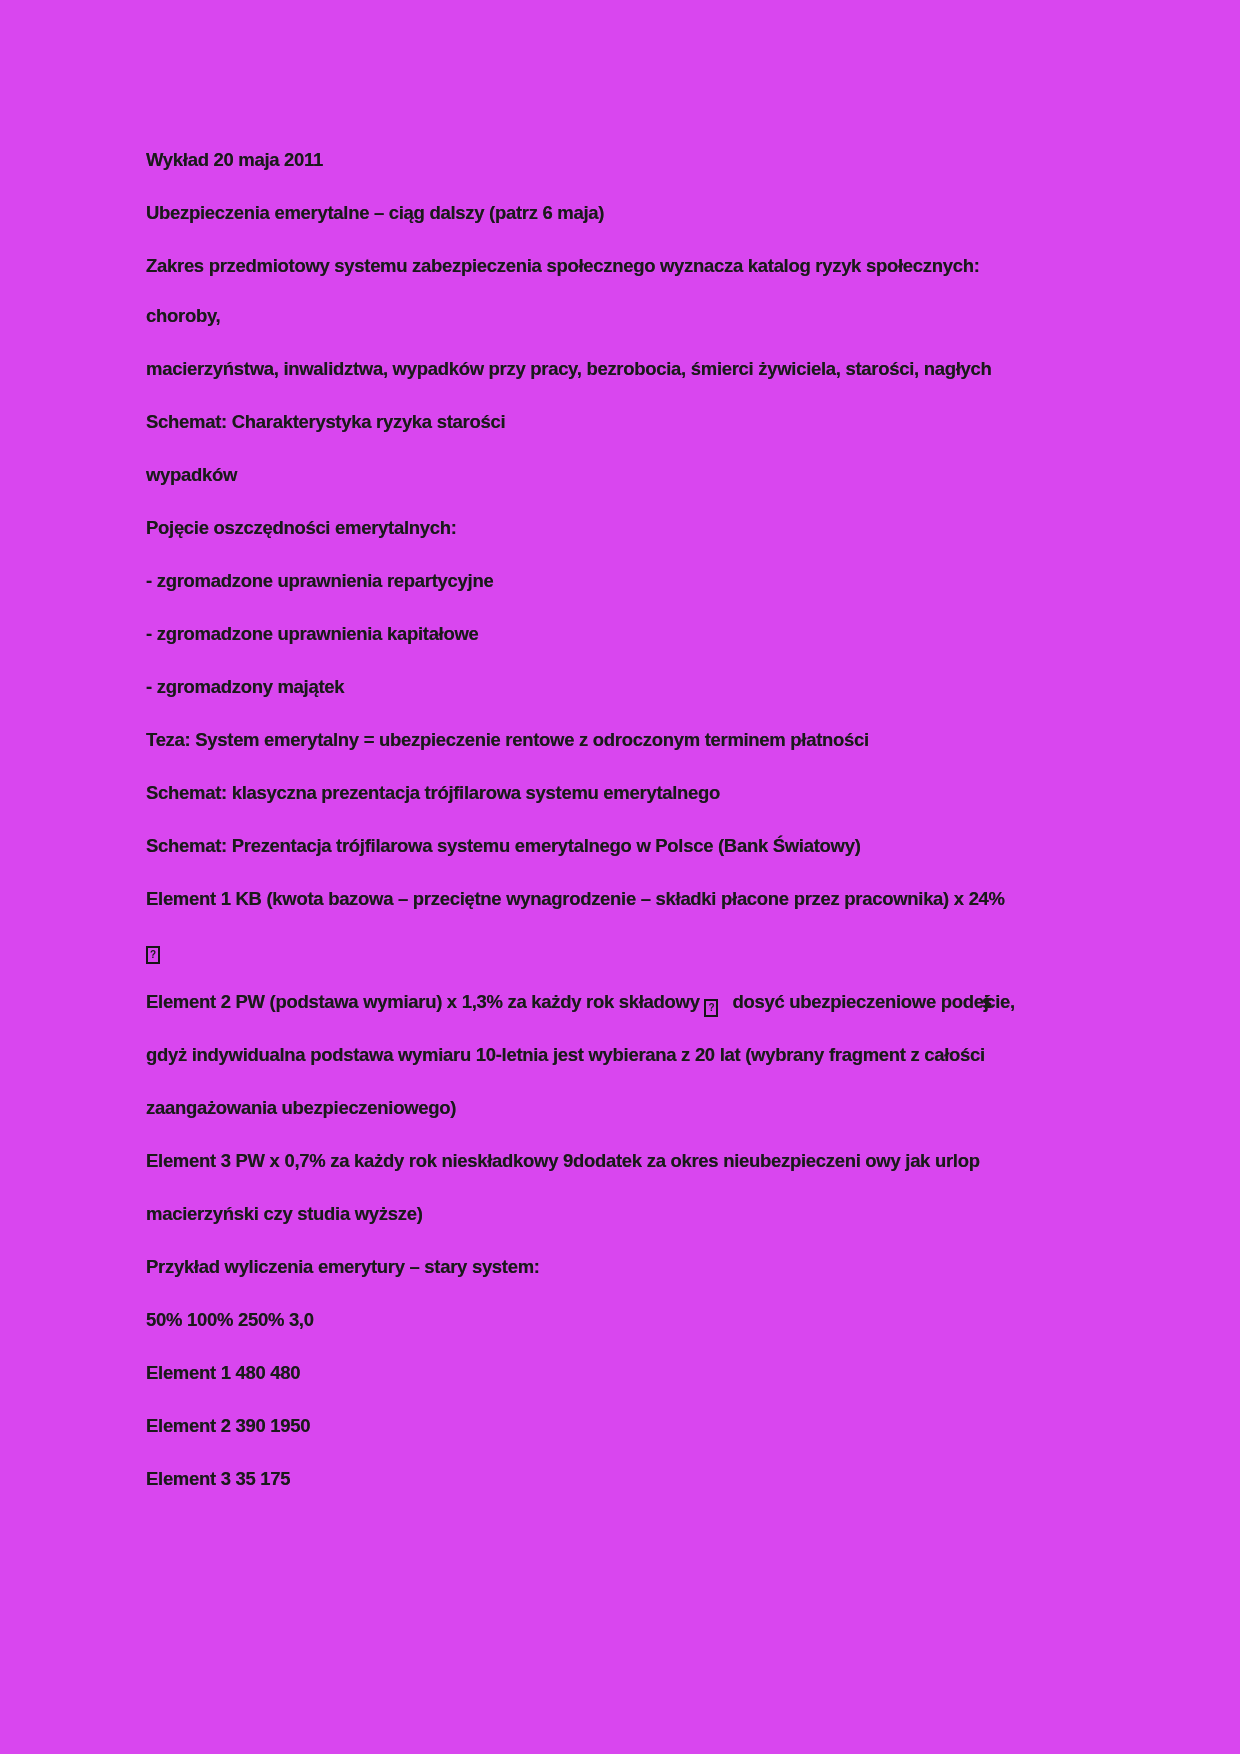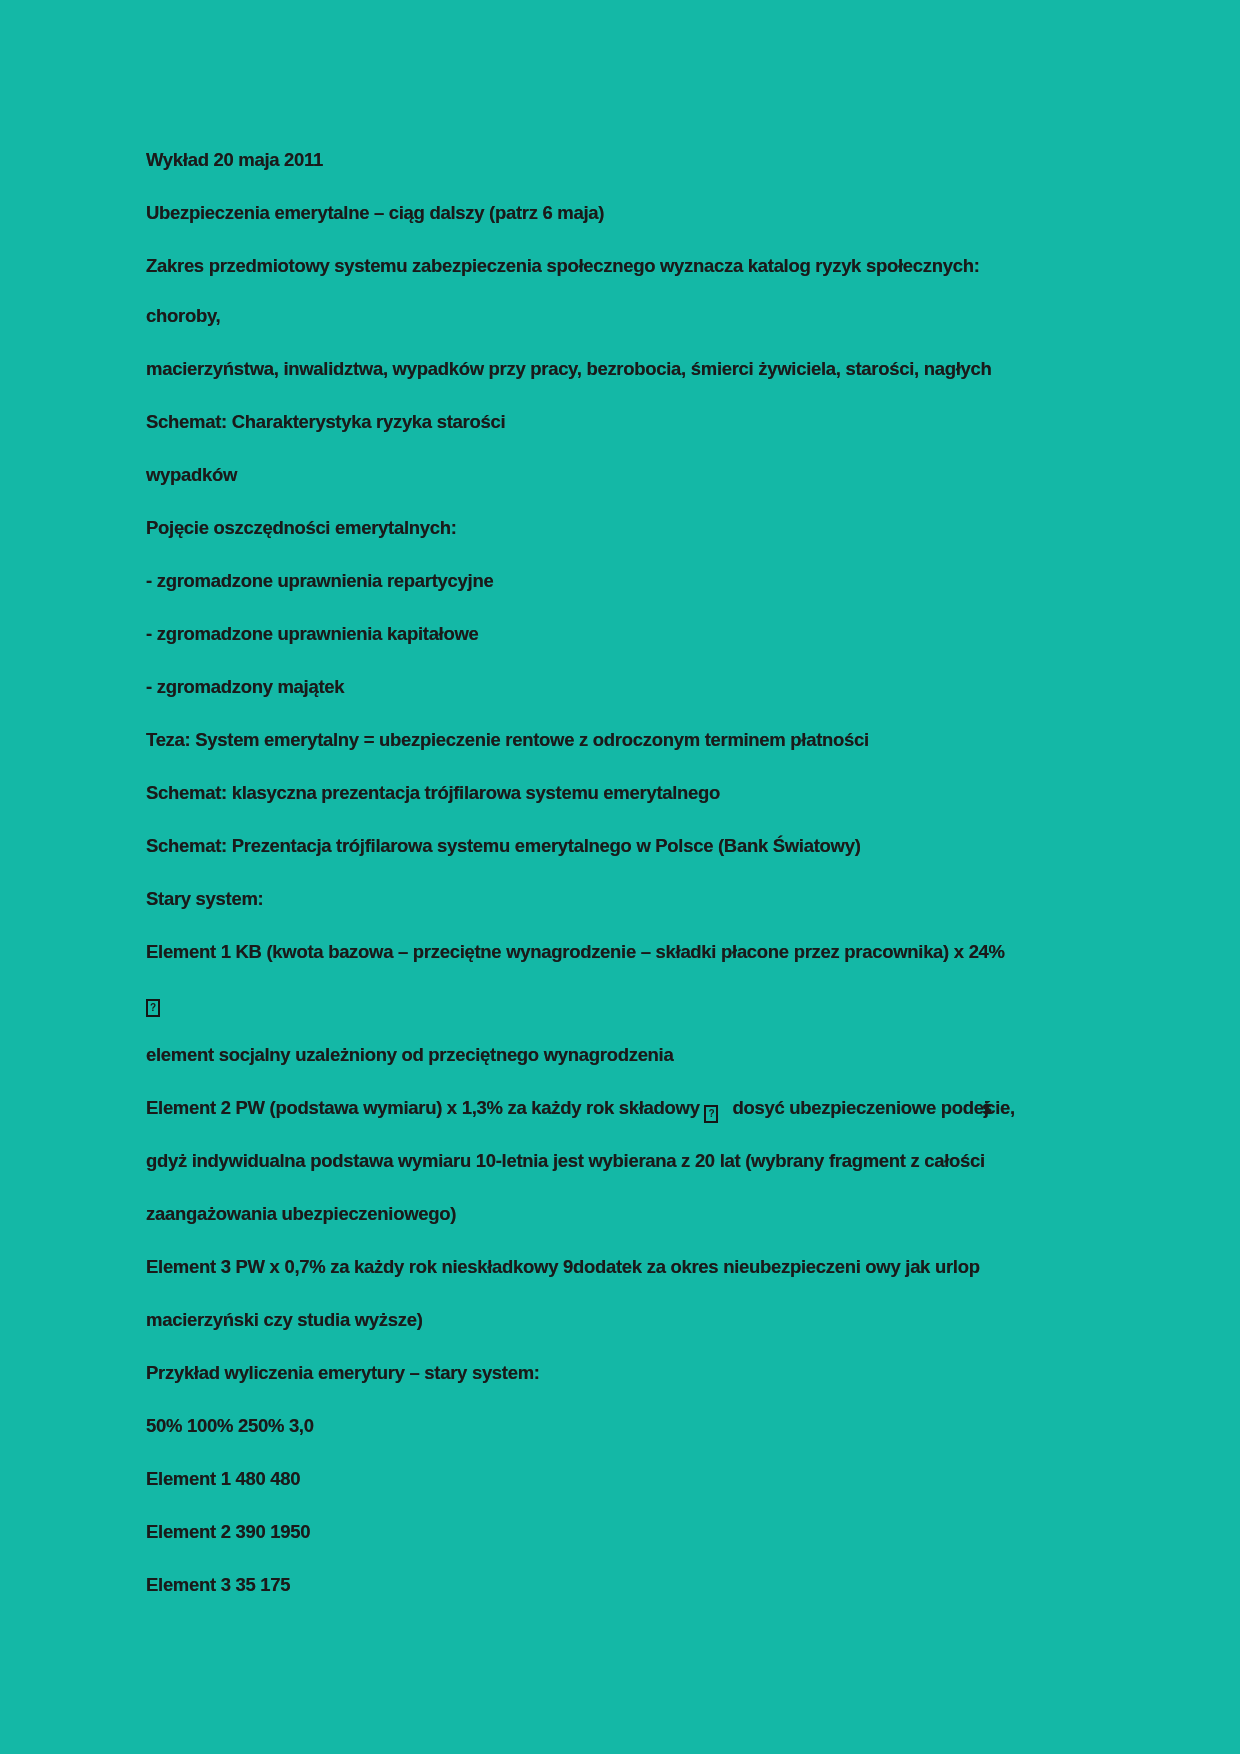--- a/index.html
+++ b/index.html
@@ -4,21 +4,21 @@
 <style>
   html, body {
     margin: 0;
     padding: 0;
     background: #fdfdfd;
   }
   .page {
     position: relative;
     width: 1240px;
     height: 1754px;
-    background: #14b8a6;
+    background: #d946ef;
     overflow: hidden;
   }
   .content {
     position: absolute;
     left: 146px;
     top: 143px;
     right: 30px;
   }
   .line {
     font-family: "Liberation Sans", "DejaVu Sans", sans-serif;
@@ -68,24 +68,22 @@
       <div class="line"><span class="">macierzyństwa, inwalidztwa, wypadków przy pracy, bezrobocia, śmierci żywiciela, starości, nagłych</span></div>
       <div class="line"><span class="">Schemat: Charakterystyka ryzyka starości</span></div>
       <div class="line"><span class="">wypadków</span></div>
       <div class="line"><span class="">Pojęcie oszczędności emerytalnych:</span></div>
       <div class="line"><span class="">- zgromadzone uprawnienia repartycyjne</span></div>
       <div class="line"><span class="">- zgromadzone uprawnienia kapitałowe</span></div>
       <div class="line"><span class="">- zgromadzony majątek</span></div>
       <div class="line"><span class="">Teza: System emerytalny = ubezpieczenie rentowe z odroczonym terminem płatności</span></div>
       <div class="line"><span class="">Schemat: klasyczna prezentacja trójfilarowa systemu emerytalnego</span></div>
       <div class="line"><span class="">Schemat: Prezentacja trójfilarowa systemu emerytalnego w Polsce (Bank Światowy)</span></div>
-      <div class="line"><span class="">Stary system:</span></div>
       <div class="line"><span class="">Element 1 KB (kwota bazowa – przeciętne wynagrodzenie – składki płacone przez pracownika) x 24%</span></div>
       <div class="line tight"><span class="notdef">?</span></div>
-      <div class="line"><span class="">element socjalny uzależniony od przeciętnego wynagrodzenia</span></div>
       <div class="line"><span class="">Element 2 PW (podstawa wymiaru) x 1,3% za każdy rok składowy </span><span class="notdef">?</span><span class="">dosyć ubezpieczeniowe pode</span><span class="ov">jś</span><span class="">cie,</span></div>
       <div class="line"><span class="">gdyż indywidualna podstawa wymiaru 10-letnia jest wybierana z 20 lat (wybrany fragment z całości</span></div>
       <div class="line"><span class="">zaangażowania ubezpieczeniowego)</span></div>
       <div class="line"><span class="">Element 3 PW x 0,7% za każdy rok nieskładkowy 9dodatek za okres nieubezpieczeni owy jak urlop</span></div>
       <div class="line"><span class="">macierzyński czy studia wyższe)</span></div>
       <div class="line"><span class="">Przykład wyliczenia emerytury – stary system:</span></div>
       <div class="line"><span class="">50% 100% 250% 3,0</span></div>
       <div class="line"><span class="">Element 1 480 480</span></div>
       <div class="line"><span class="">Element 2 390 1950</span></div>
       <div class="line"><span class="">Element 3 35 175</span></div>

